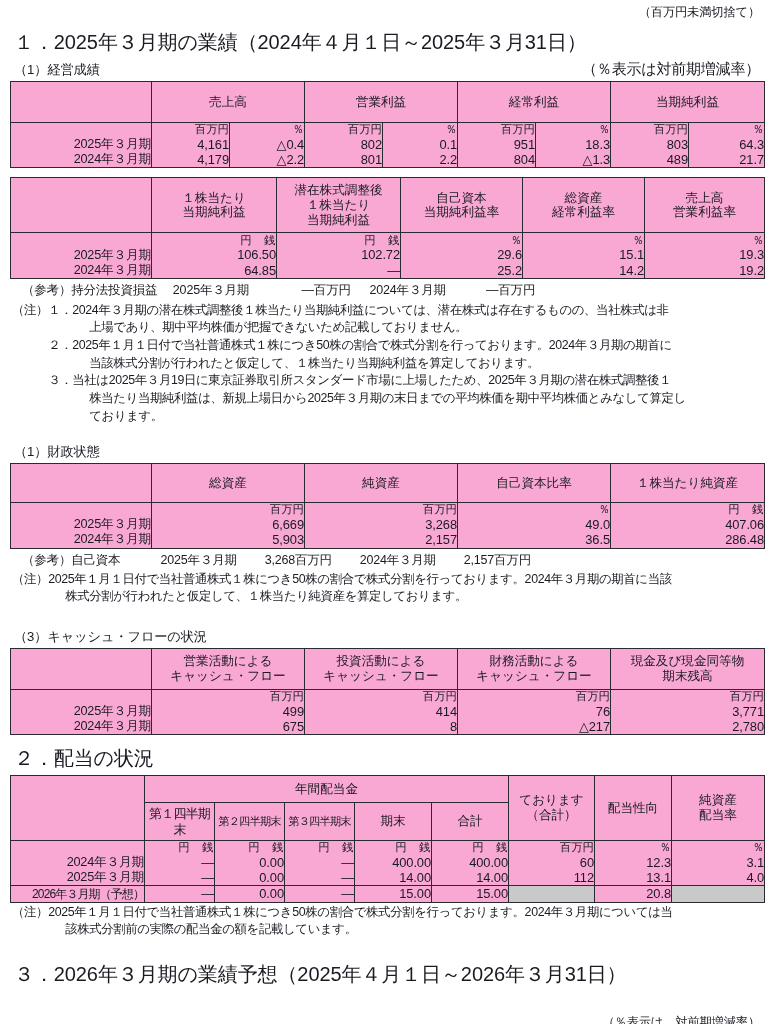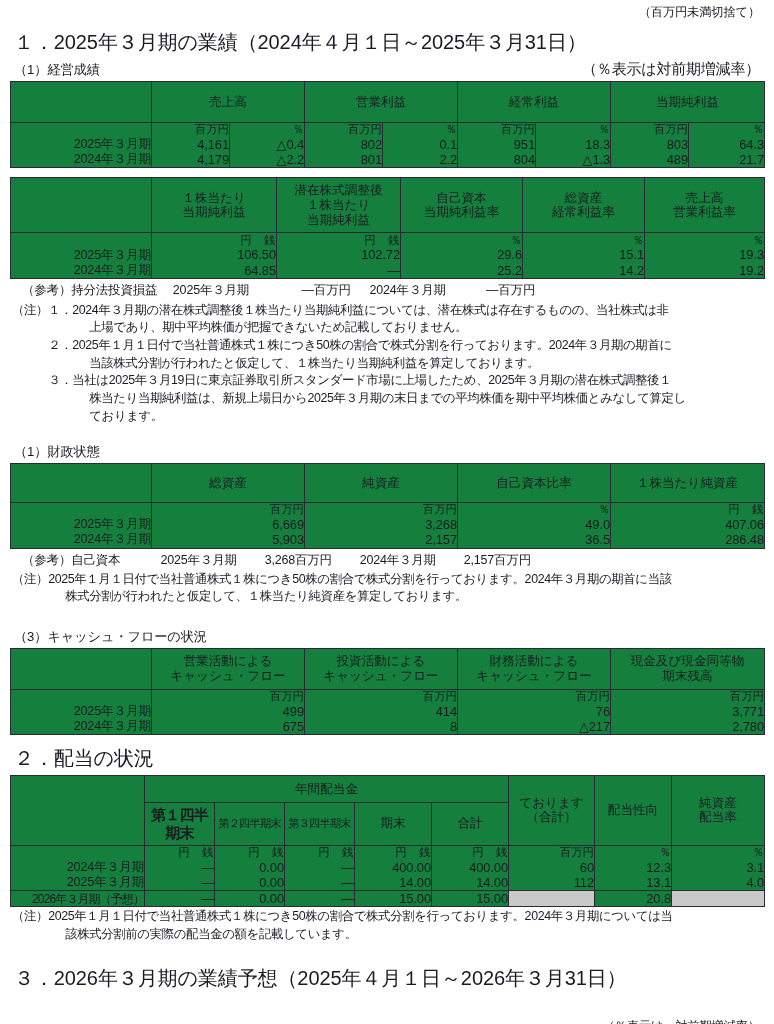--- a/index.html
+++ b/index.html
@@ -45,21 +45,21 @@
     display: flex;
     justify-content: space-between;
     align-items: flex-end;
   }
 
   table.fin {
     border-collapse: collapse;
     width: 100%;
     table-layout: fixed;
     font-size: 12.4px;
-    background: #15803d;
+    background: #f9a8d4;
   }
   table.fin th, table.fin td {
     border: 1px solid #2a2a33;
     padding: 0;
     vertical-align: middle;
     line-height: 1.18;
   }
   table.fin th {
     font-weight: normal;
     text-align: center;
@@ -432,21 +432,21 @@
         <span>ております</span><br>
         <span>（合計）</span>
       </th>
       <th rowspan="2">配当性向</th>
       <th rowspan="2" class="two-head">
         <span>純資産</span><br>
         <span>配当率</span>
       </th>
     </tr>
     <tr>
-      <th style="height:22px;font-size:15px;letter-spacing:-0.8px;font-weight:bold;">第１四半期末</th>
+      <th style="height:22px;font-size:13px;letter-spacing:-0.8px;">第１四半期末</th>
       <th style="font-size:11.2px;letter-spacing:-0.8px;">第２四半期末</th>
       <th style="font-size:11.2px;letter-spacing:-0.8px;">第３四半期末</th>
       <th>期末</th>
       <th>合計</th>
     </tr>
     <tr>
       <td class="nb" style="height:14px"></td>
       <td class="unit nb yen-sen">円　銭</td>
       <td class="unit nb yen-sen">円　銭</td>
       <td class="unit nb yen-sen">円　銭</td>

